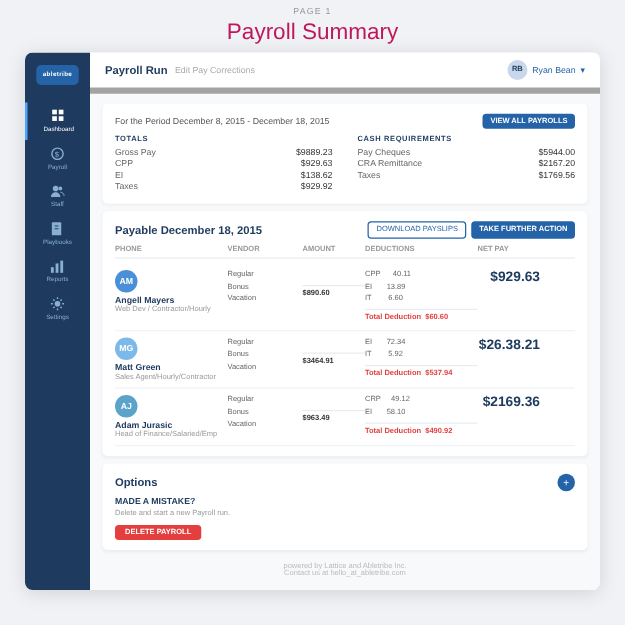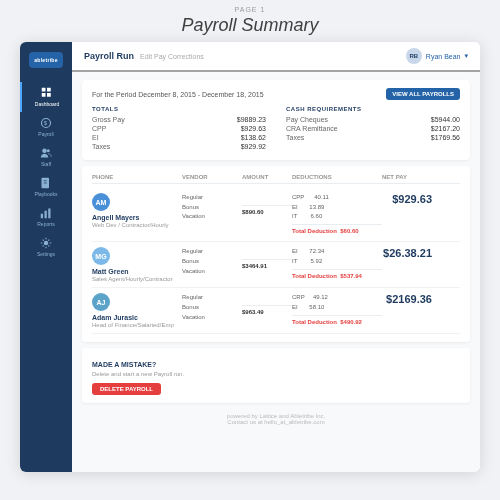--- a/index.html
+++ b/index.html
@@ -23,23 +23,22 @@
     .page-label {
       font-size: 7px;
       color: #999;
       letter-spacing: 1px;
       text-transform: uppercase;
       margin-bottom: 2px;
     }
     .page-title {
       font-size: 18px;
       font-weight: 300;
-      color: #404040;
+      color: #be185d;
       margin-bottom: 6px;
-      font-style: italic;
     }
     .app-frame {
       width: 460px;
       height: 430px;
       background: #fff;
       border-radius: 6px;
       box-shadow: 0 2px 16px rgba(0,0,0,0.13);
       display: flex;
       overflow: hidden;
     }
@@ -94,21 +93,21 @@
     .main-content {
       flex: 1;
       background: #f7f9fb;
       overflow-y: auto;
       display: flex;
       flex-direction: column;
     }
     
     .top-bar {
       background: #fff;
-      border-bottom: 2px solid #a3a3a3;
+      border-bottom: 5px solid #a3a3a3;
       padding: 6px 12px;
       display: flex;
       align-items: center;
       justify-content: space-between;
     }
     .top-bar-left {
       display: flex;
       align-items: center;
       gap: 6px;
     }
@@ -466,20 +465,27 @@
             </div>
             <div class="totals-row">
               <span class="totals-label">Taxes</span>
               <span class="totals-value">$1769.56</span>
             </div>
           </div>
         </div>
       </div>
 
       <div class="payable-section">
+        <div class="payable-header">
+          <span class="payable-title">Payable December 18, 2015</span>
+          <div class="btn-group">
+            <button class="btn-outline">DOWNLOAD PAYSLIPS</button>
+            <button class="btn-primary">TAKE FURTHER ACTION</button>
+          </div>
+        </div>
 
         <div class="emp-table-header">
           <span>Phone</span>
           <span>Vendor</span>
           <span>Amount</span>
           <span>Deductions</span>
           <span>Net Pay</span>
         </div>
 
         <div class="emp-row">
@@ -544,20 +550,24 @@
           <div class="deductions-col">
             <div>CRP &nbsp;&nbsp;&nbsp;&nbsp;49.12</div>
             <div>EI &nbsp;&nbsp;&nbsp;&nbsp;&nbsp;&nbsp;58.10</div>
             <div style="border-top:1px solid #e8edf2;margin-top:2px;padding-top:2px;font-size:6px;font-weight:600;color:#e53e3e;">Total Deduction &nbsp;$490.92</div>
           </div>
           <div class="net-pay-col">$2169.36</div>
         </div>
       </div>
 
       <div class="options-section">
+        <div class="options-header">
+          <span class="options-title">Options</span>
+          <div class="options-icon">+</div>
+        </div>
         <div class="mistake-text">MADE A MISTAKE?</div>
         <div class="mistake-sub">Delete and start a new Payroll run.</div>
         <button class="btn-danger">DELETE PAYROLL</button>
       </div>
 
       <div class="footer-text">
         <div>powered by Lattice and Abletribe Inc.</div>
         <div>Contact us at hello_at_abletribe.com</div>
       </div>
     </div>

